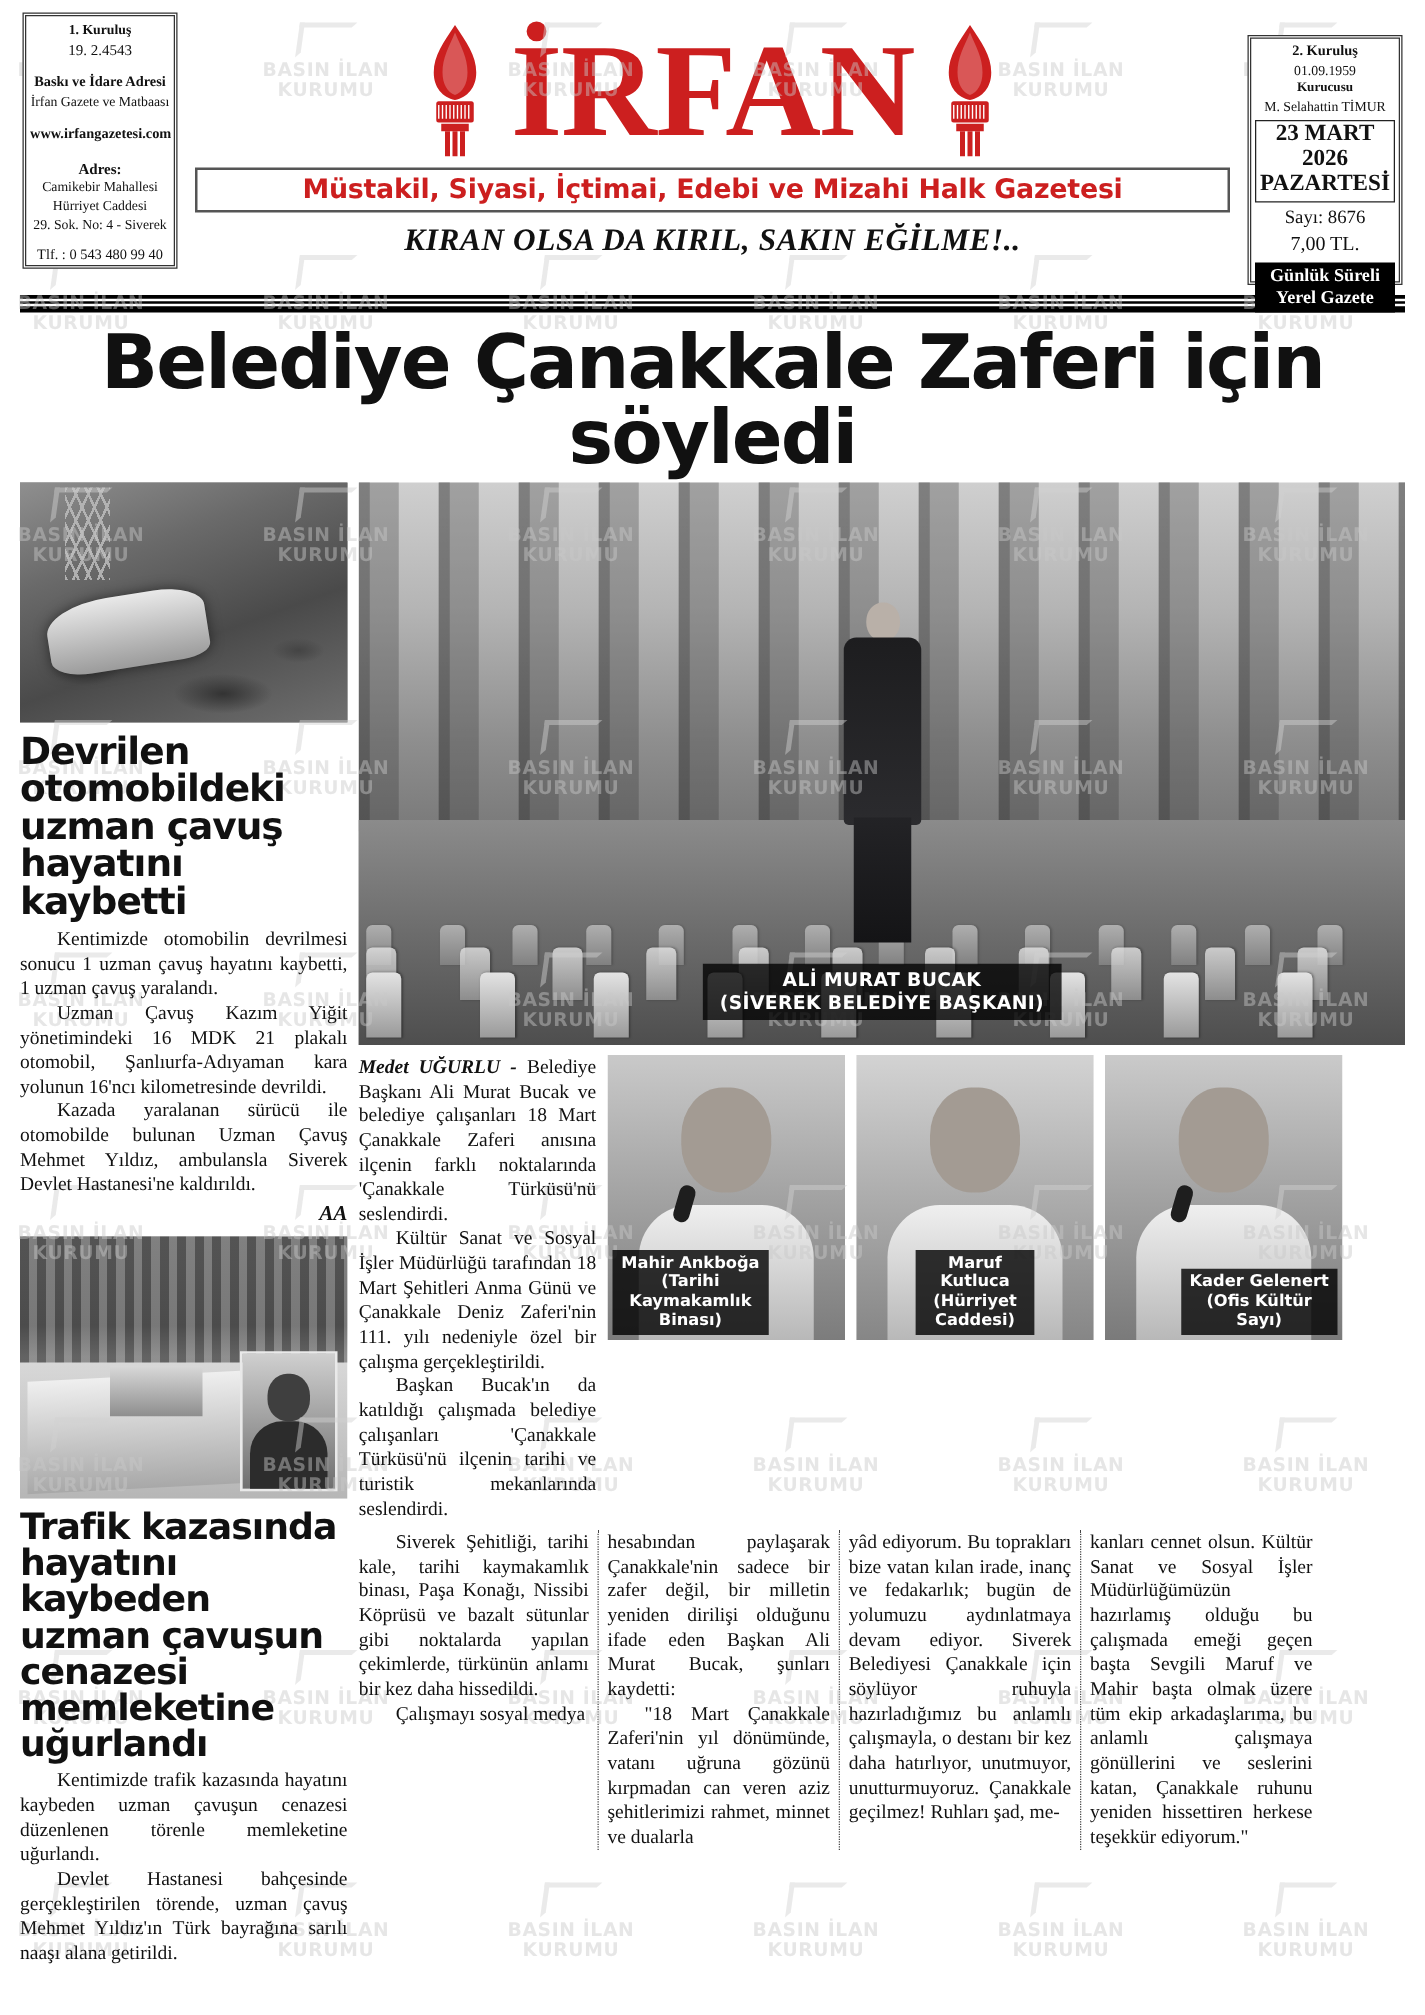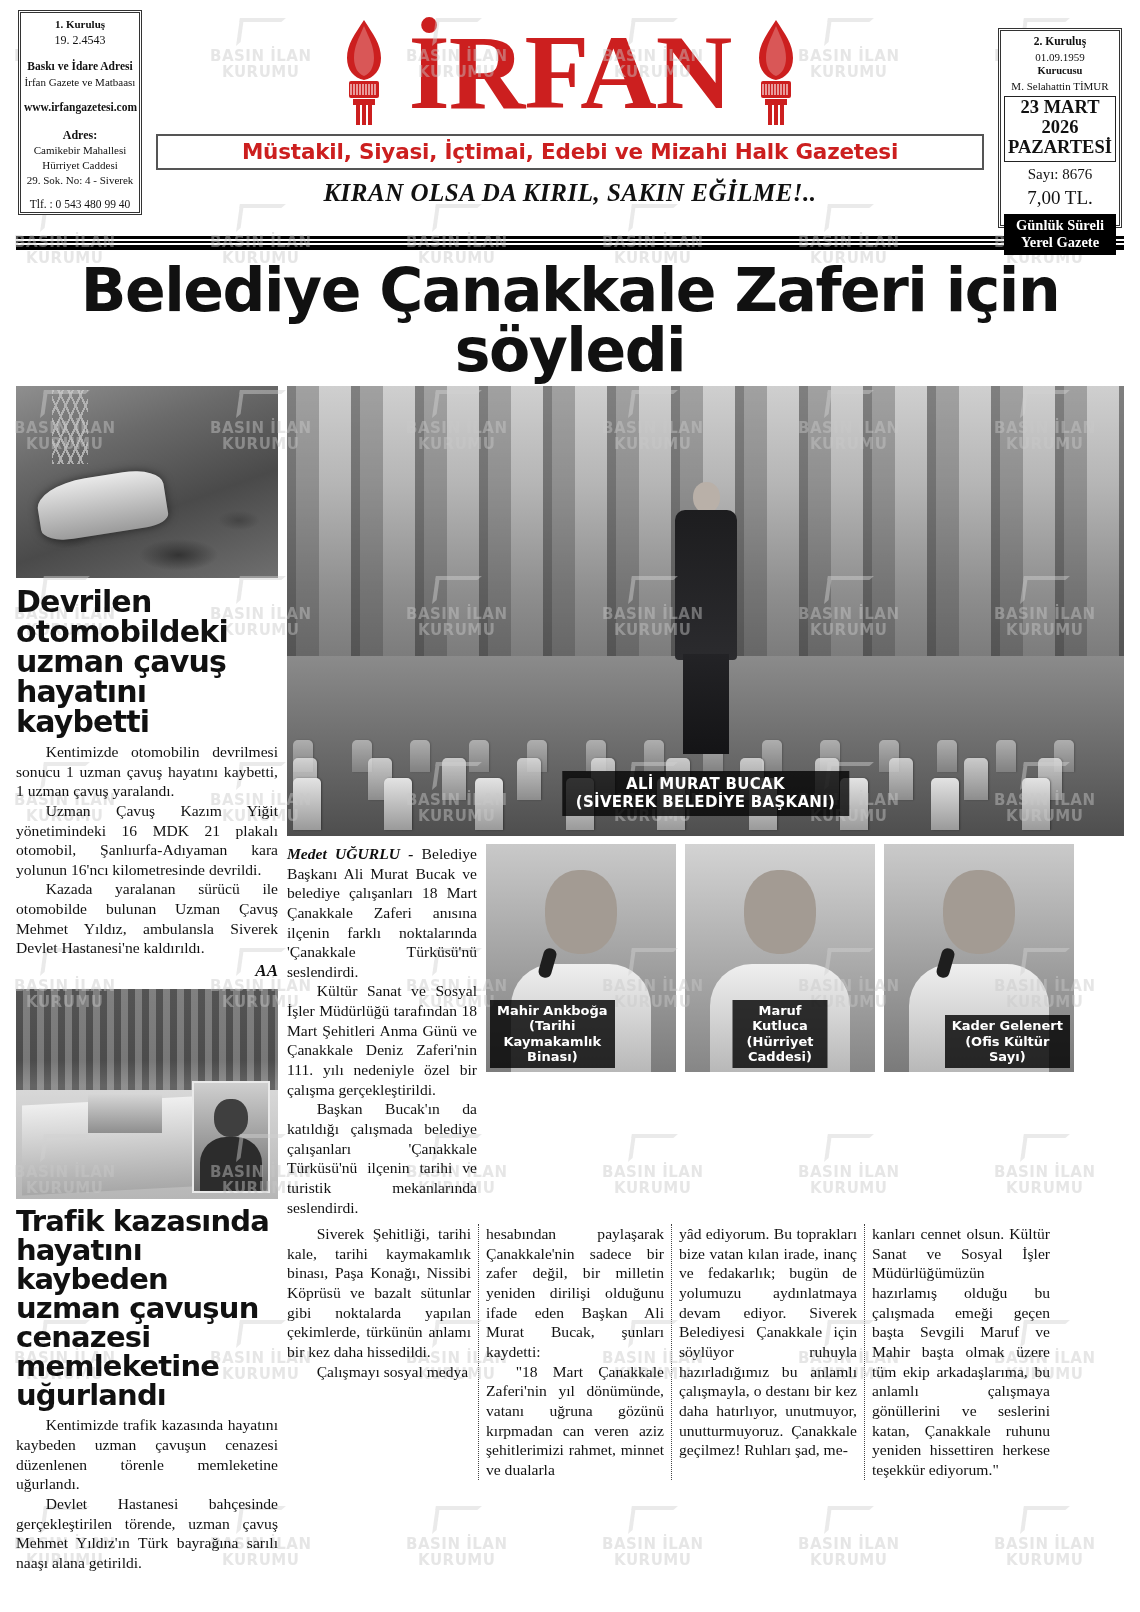--- a/index.html
+++ b/index.html
@@ -344,21 +344,21 @@
       <div style="font-weight:bold;font-size:11.5px;">2. Kuruluş</div>
       <div style="font-size:11px;">01.09.1959</div>
       <div style="font-weight:bold;font-size:10.5px;">Kurucusu</div>
       <div style="font-size:11px;">M. Selahattin TİMUR</div>
       <div class="date-box">
         <div>23 MART</div>
         <div>2026</div>
         <div>PAZARTESİ</div>
       </div>
       <div style="font-size:15px;">Sayı: 8676</div>
-      <div style="font-size:19px;">7,00 TL.</div>
+      <div style="font-size:16px;">7,00 TL.</div>
       <div class="weekly">
         <div>Günlük Süreli</div>
         <div>Yerel Gazete</div>
       </div>
     </div>
   </div>
 
   <div class="rule-stack">
     <div class="r1"></div>
     <div class="r2"></div>

